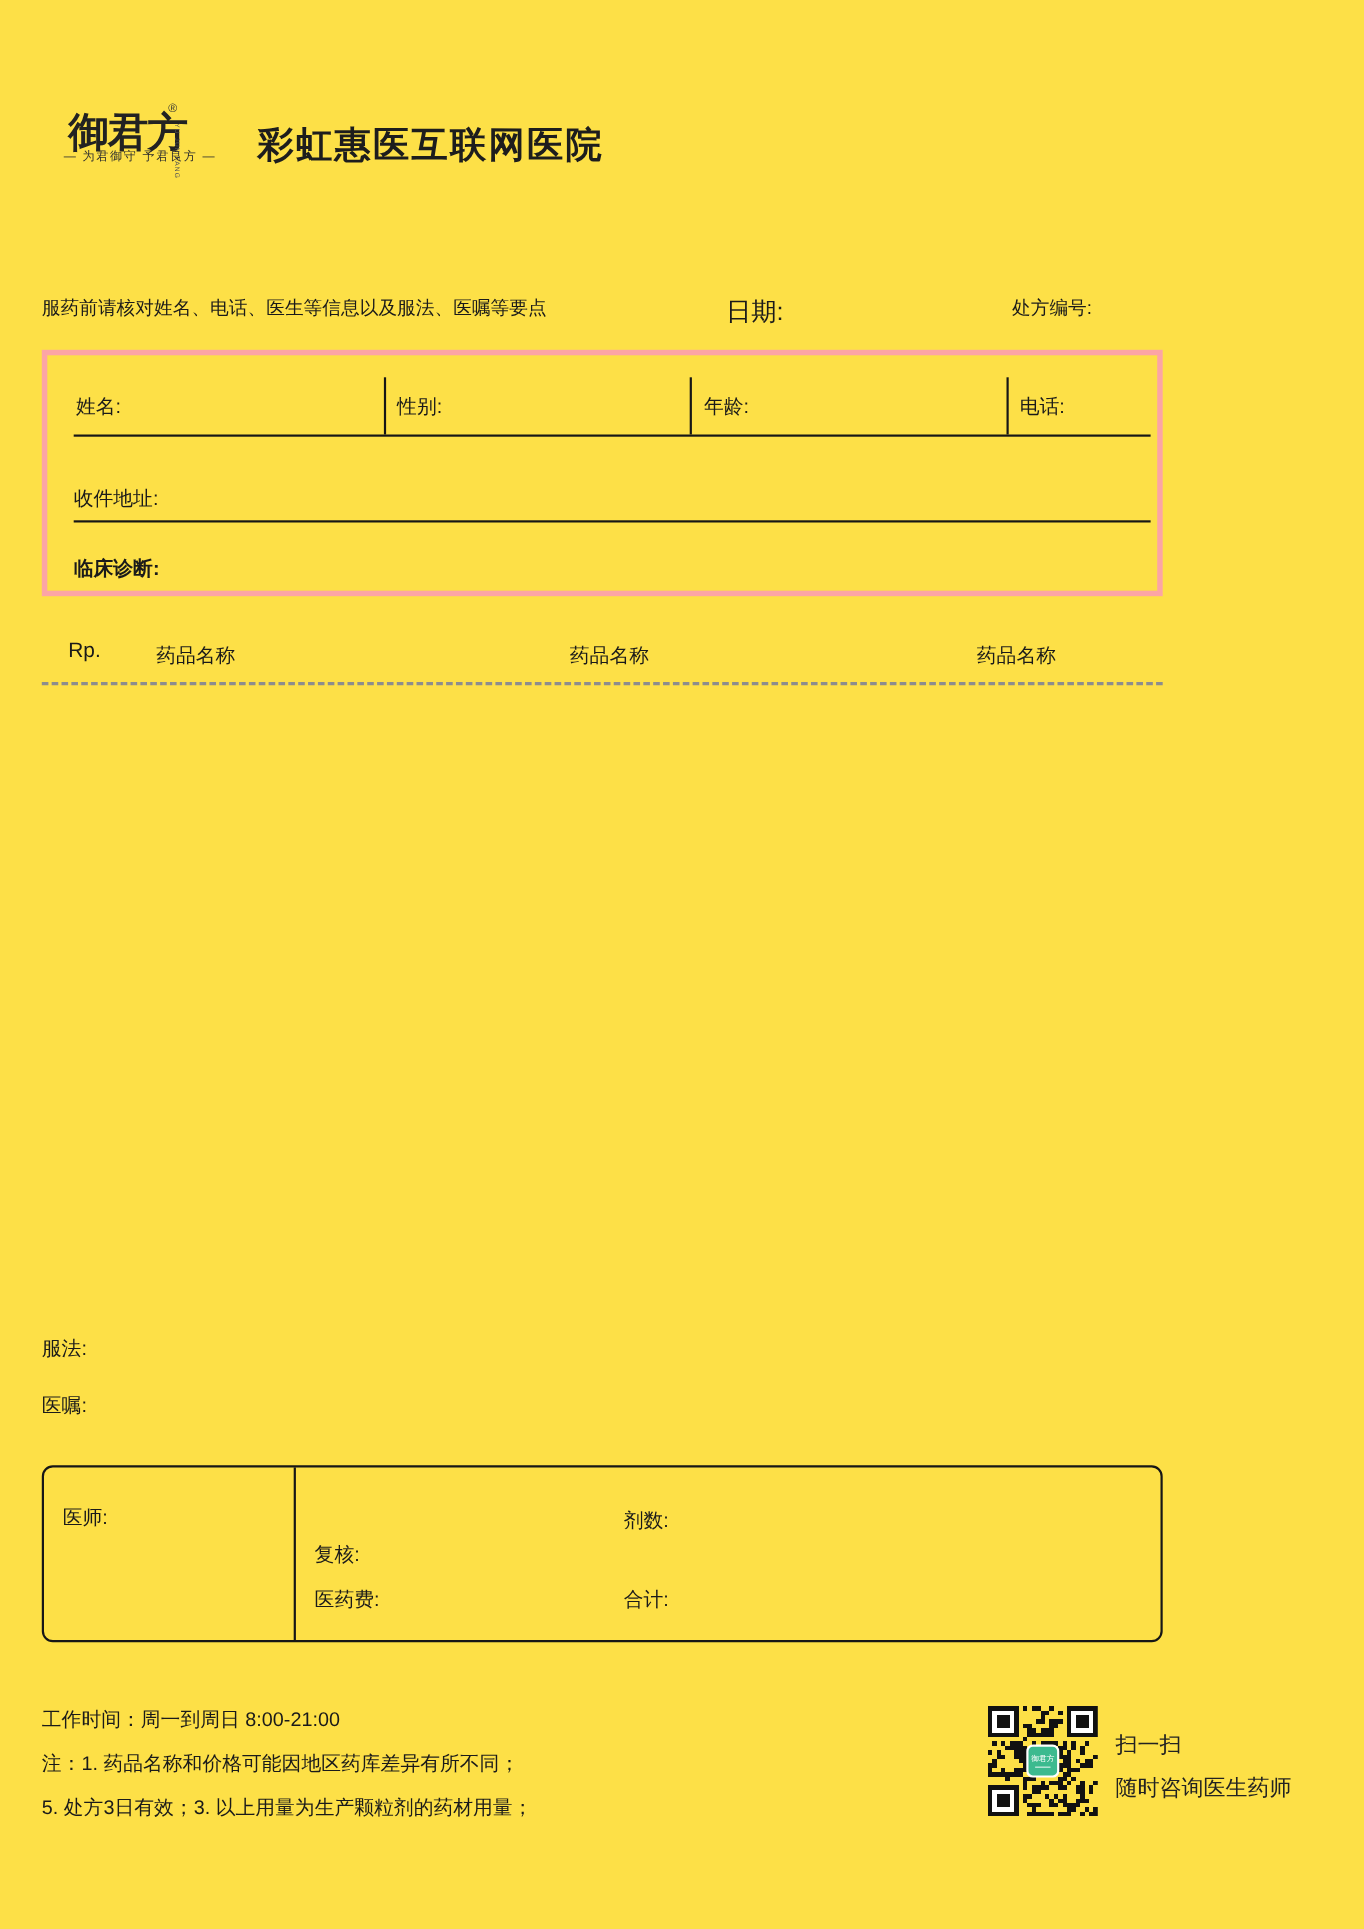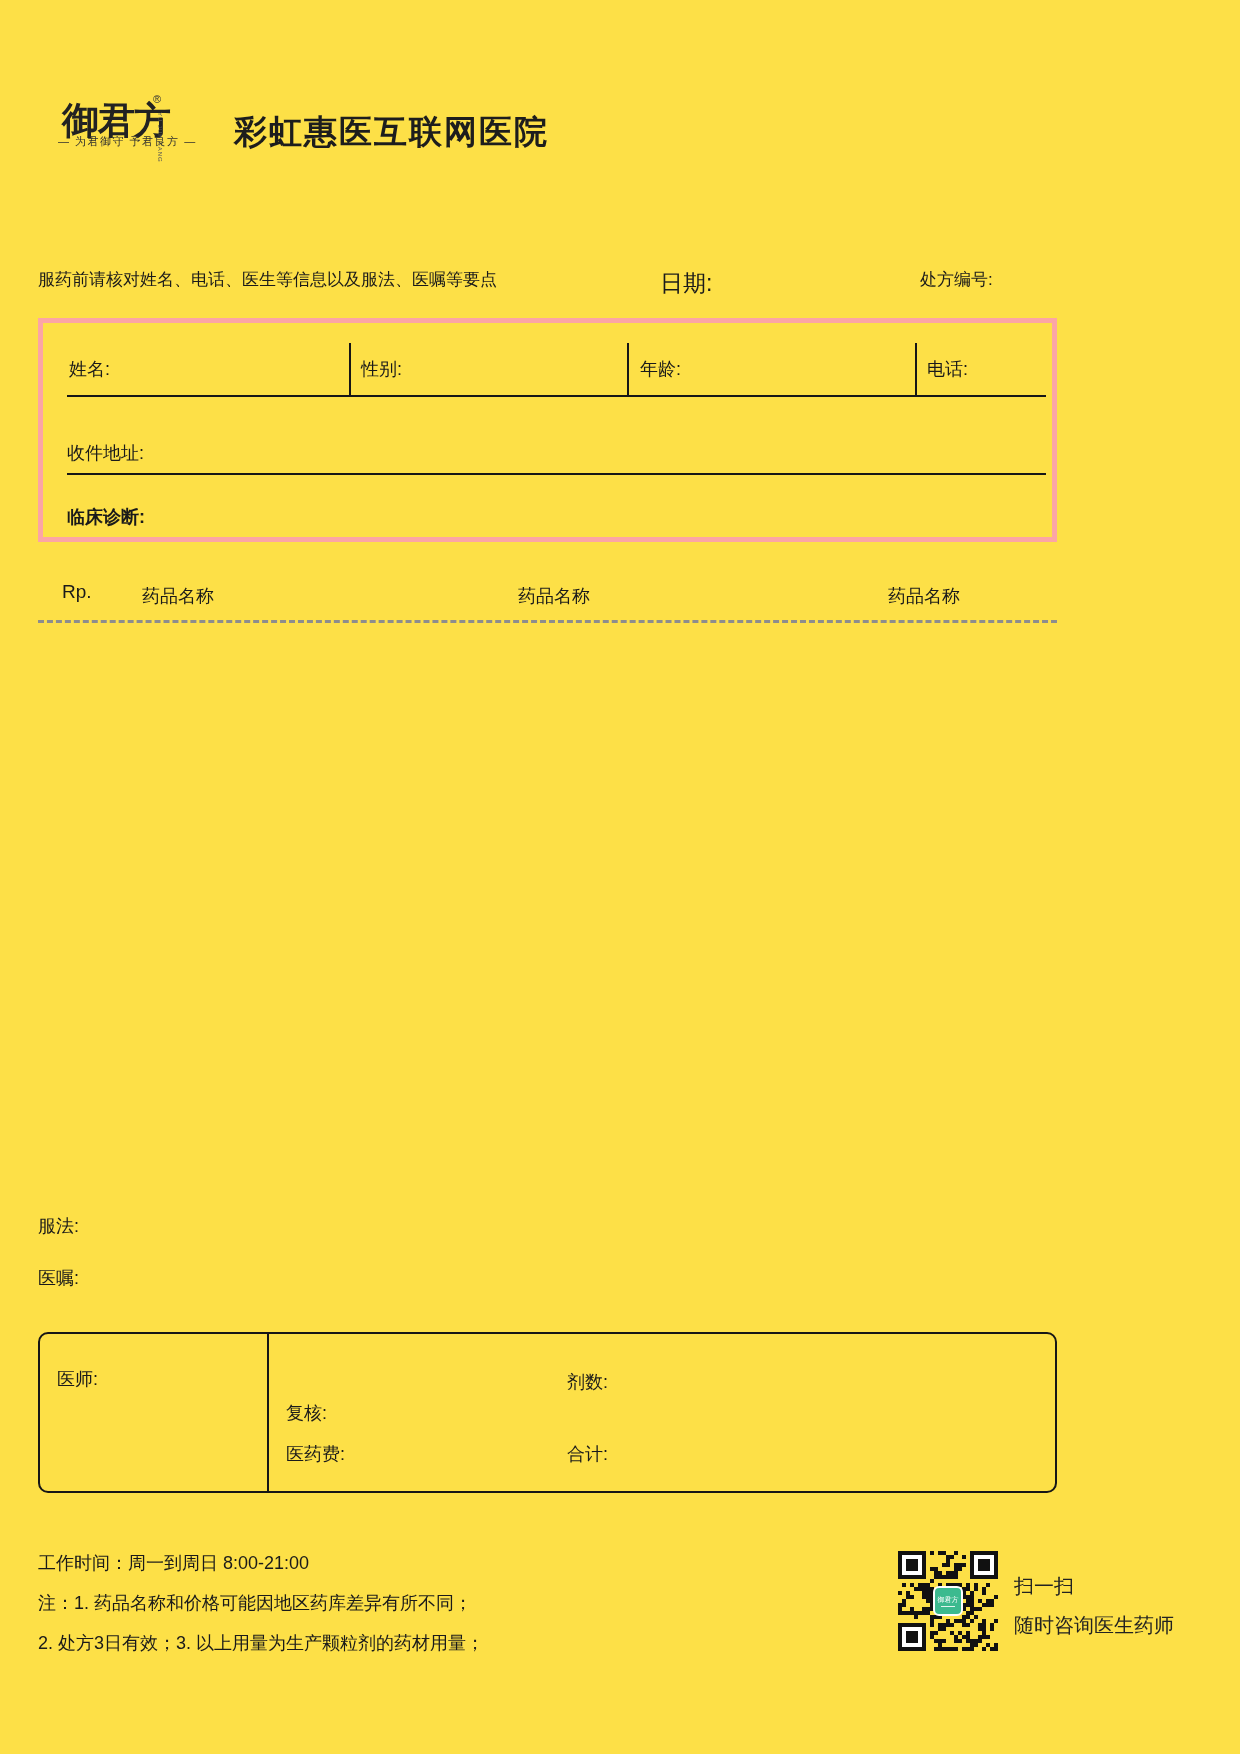--- a/index.html
+++ b/index.html
@@ -120,21 +120,21 @@
     <div class="sum-vdiv"></div>
     <div class="abs sb-physician">医师:</div>
     <div class="abs sb-review">复核:</div>
     <div class="abs sb-doses">剂数:</div>
     <div class="abs sb-fee">医药费:</div>
     <div class="abs sb-total">合计:</div>
   </div>
 
   <div class="abs wh-line">工作时间：周一到周日 8:00-21:00</div>
   <div class="abs note1">注：1. 药品名称和价格可能因地区药库差异有所不同；</div>
-  <div class="abs note2">2. 处方3日有效；3. 以上用量为生产颗粒剂的药材用量；</div>
+  <div class="abs note2">5. 处方3日有效；3. 以上用量为生产颗粒剂的药材用量；</div>
 
   <div class="qr-wrap">
     <svg viewBox="0 0 25 25" shape-rendering="crispEdges">
         <rect x="0" y="0" width="7" height="7" fill="#111"></rect>
         <rect x="1" y="1" width="5" height="5" fill="#fff"></rect>
         <rect x="2" y="2" width="3" height="3" fill="#111"></rect>
         <rect x="18" y="0" width="7" height="7" fill="#111"></rect>
         <rect x="19" y="1" width="5" height="5" fill="#fff"></rect>
         <rect x="20" y="2" width="3" height="3" fill="#111"></rect>
         <rect x="0" y="18" width="7" height="7" fill="#111"></rect>

